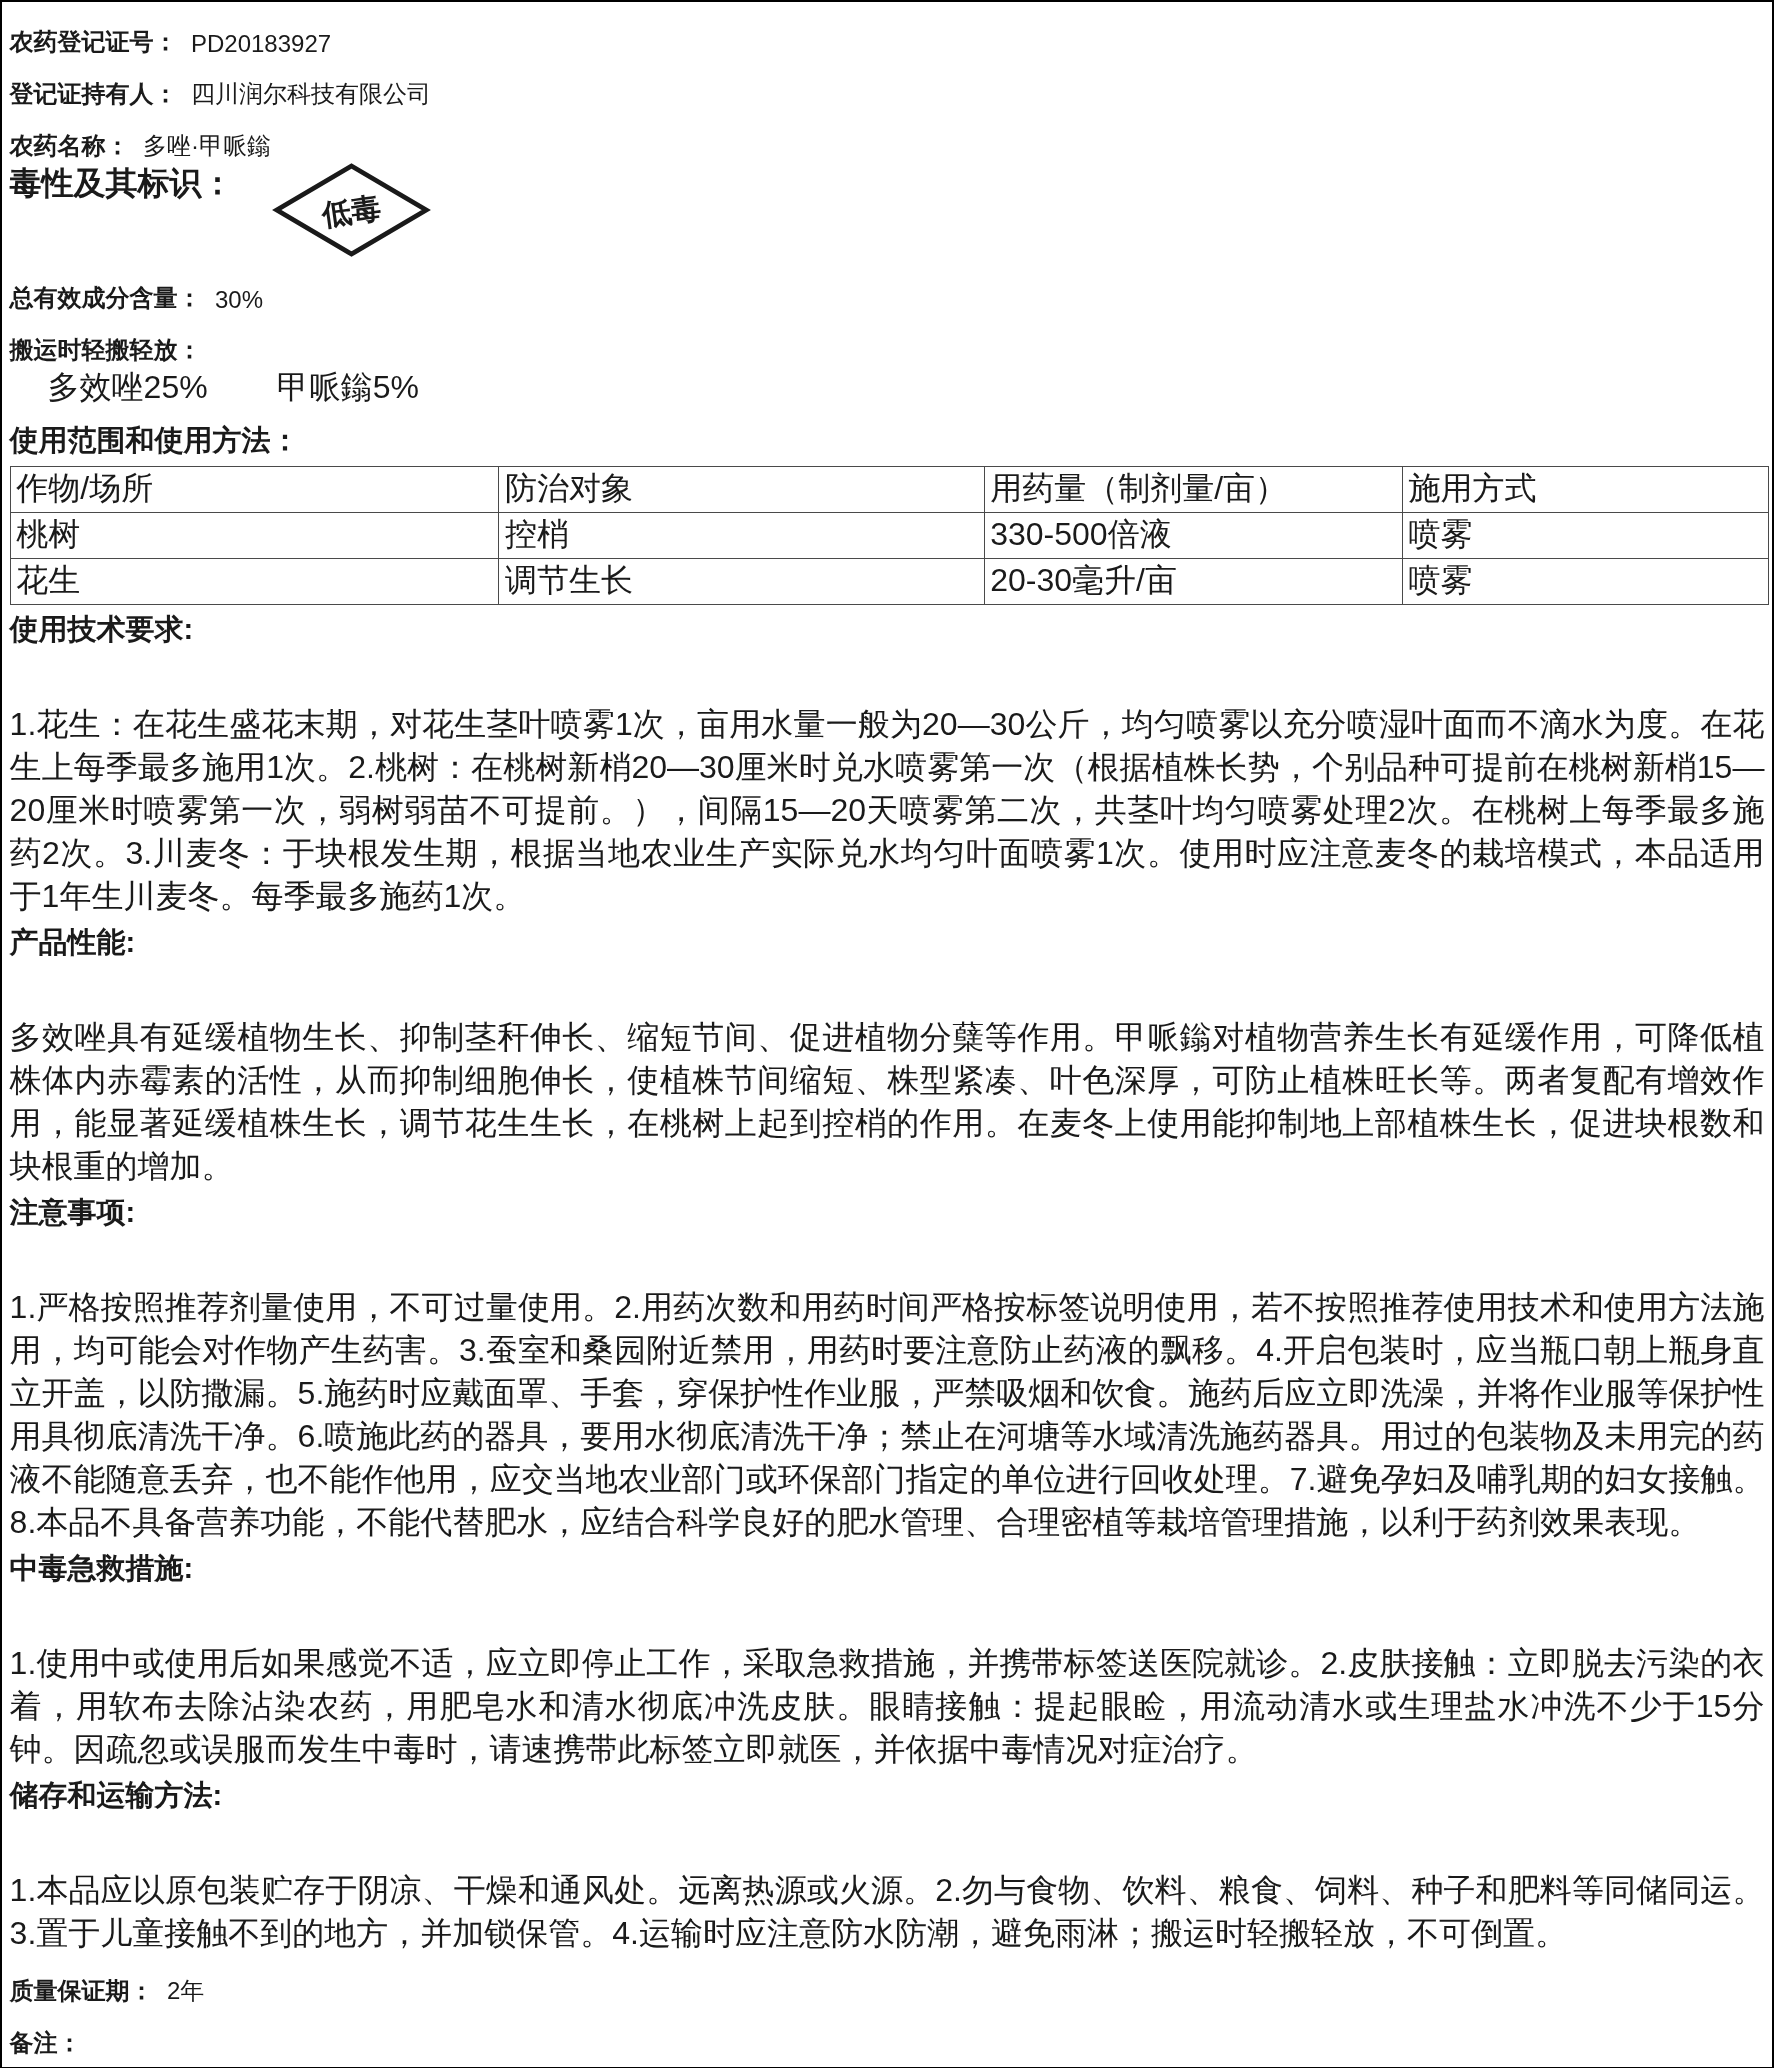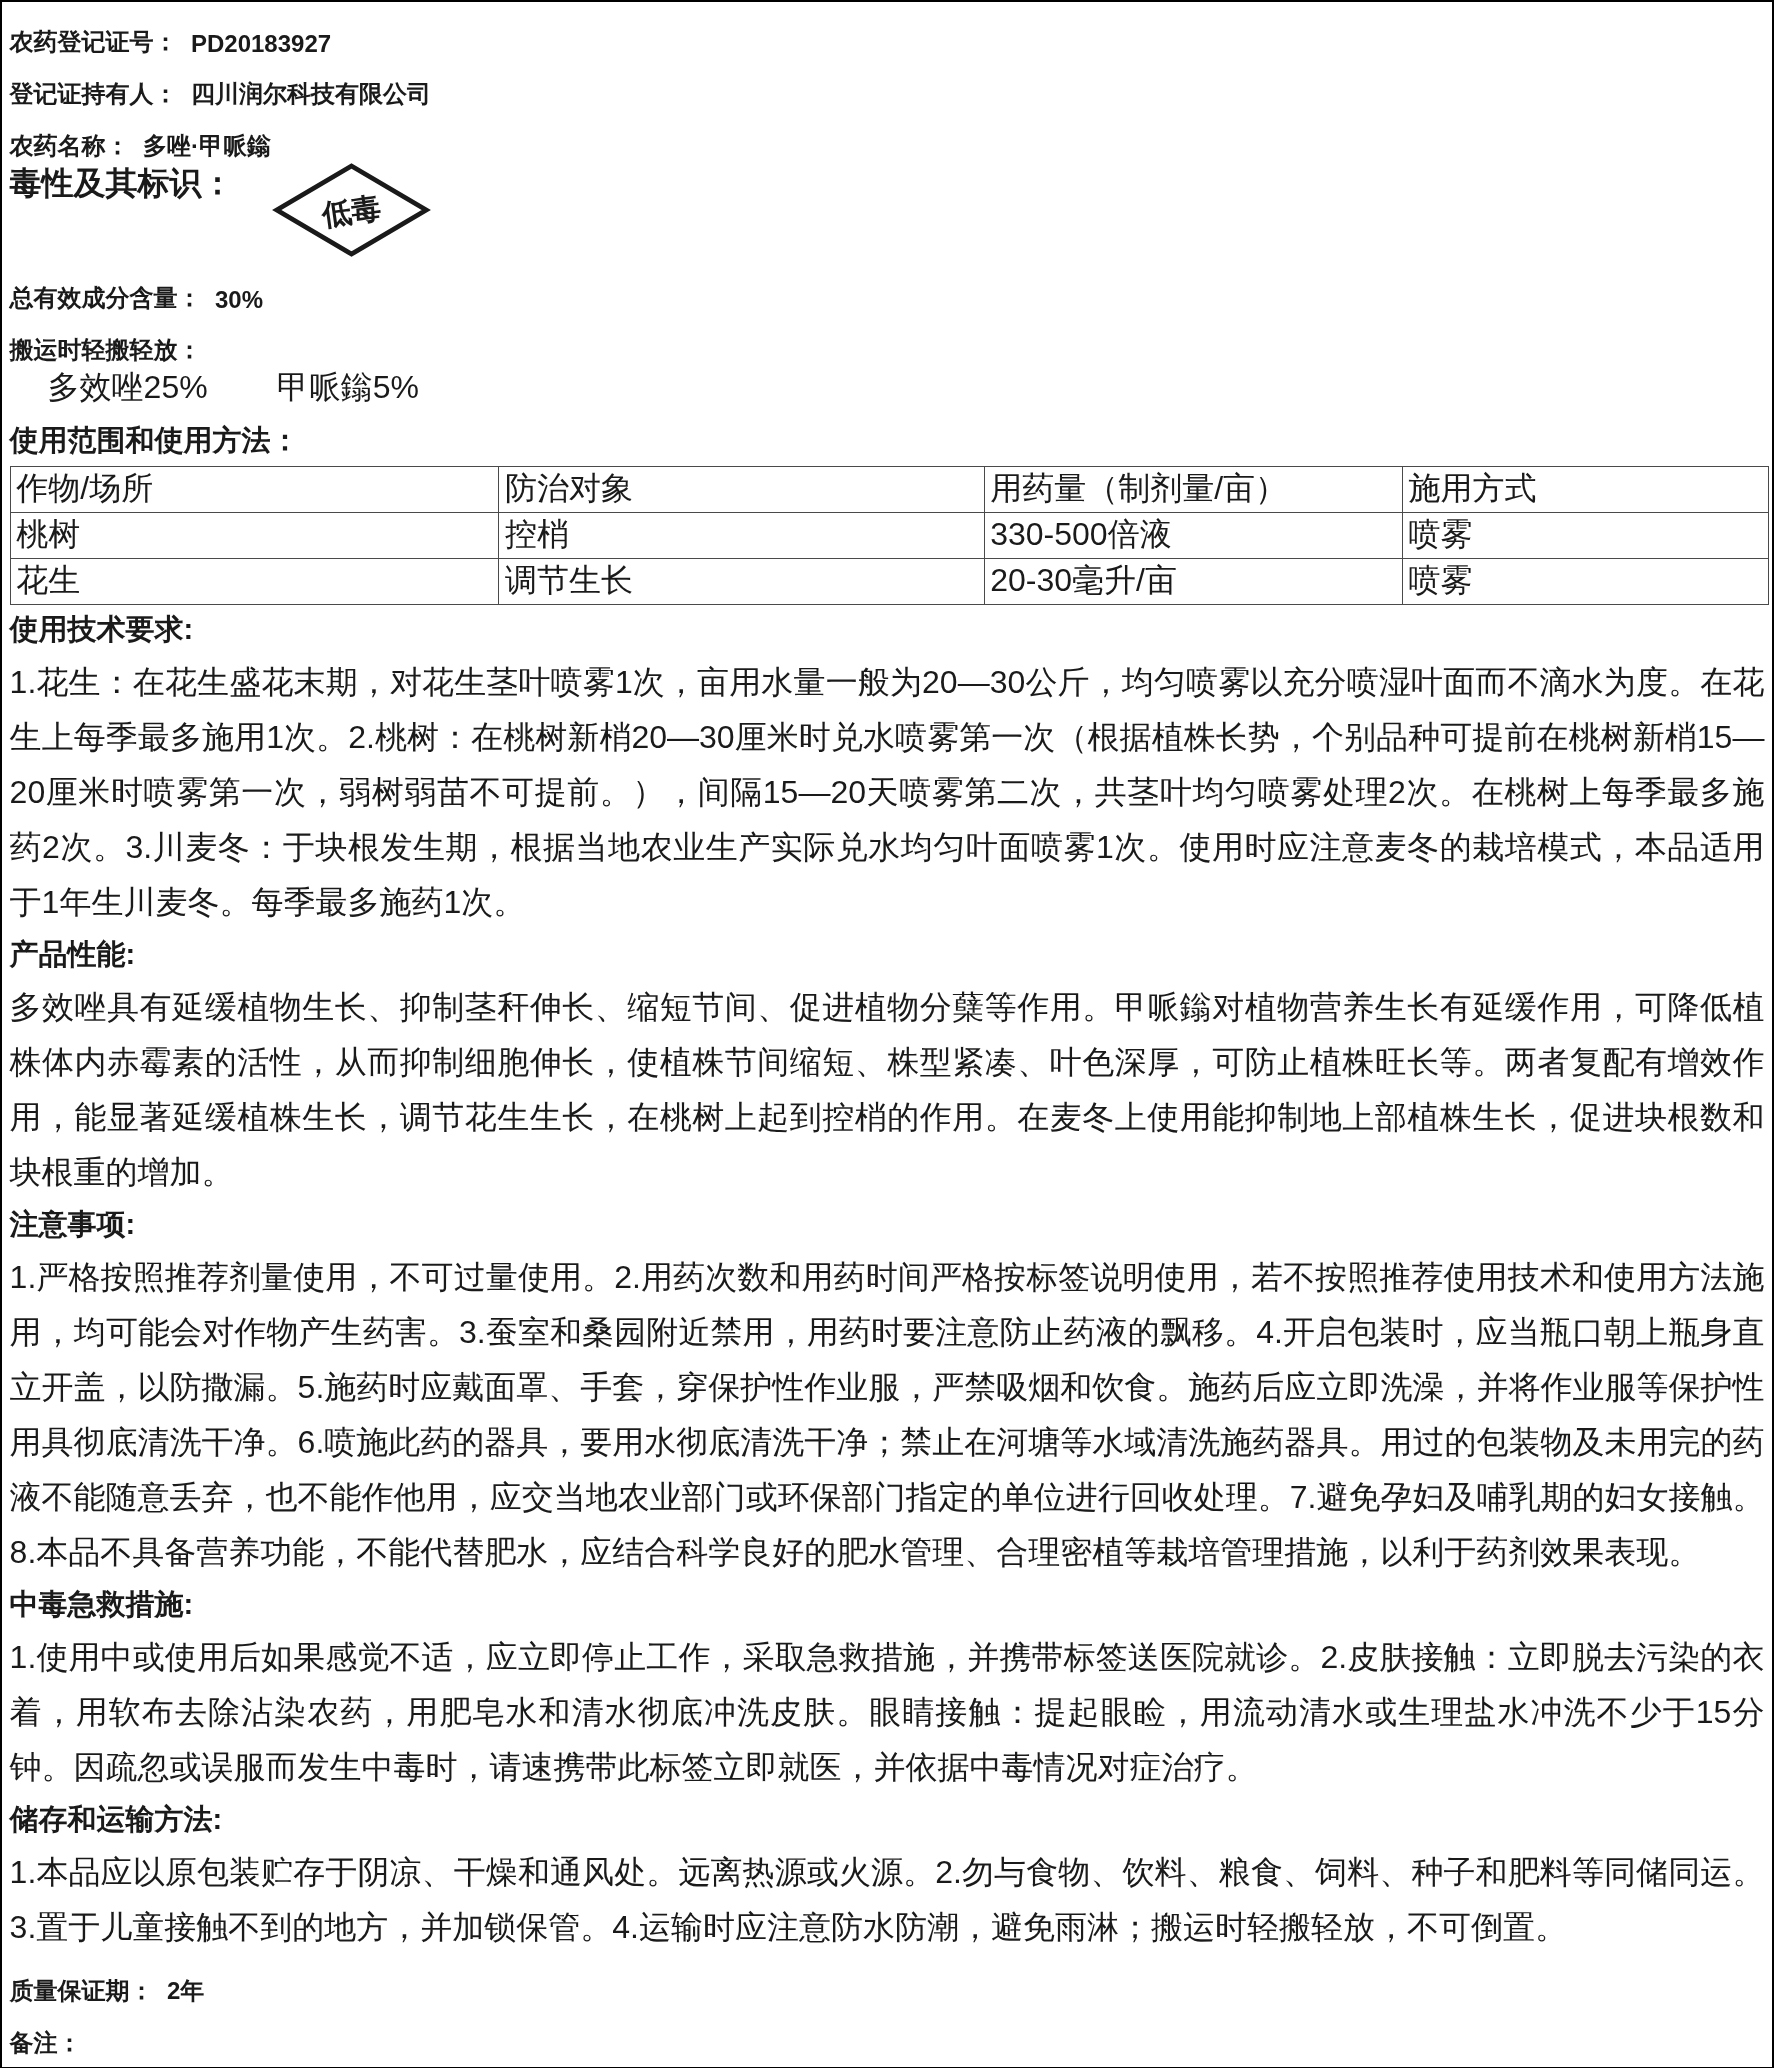--- a/index.html
+++ b/index.html
@@ -17,21 +17,21 @@
     padding: 3.8px 7.6px 0 7.6px;
     overflow: hidden;
   }
   .field-row {
     display: flex;
     align-items: flex-end;
     height: 52px;
     font-size: 24px;
   }
   .field-label { font-weight: 700; }
-  .field-value { font-weight: 700; margin-left: 13.4px; white-space: pre; margin-top: 12px; }
+  .field-value { font-weight: 400; margin-left: 13.4px; white-space: pre; margin-top: 12px; }
   .tox-row { height: 100px; display: flex; align-items: flex-start; font-size: 32px; }
   .tox-badge { margin-left: 38px; display: inline-flex; }
   .ing-values {
     height: 50px;
     display: flex;
     font-size: 32px;
     padding-left: 38px;
   }
   .ing-values .ing-item + .ing-item { margin-left: 69px; }
   .section-title {
@@ -58,24 +58,25 @@
     white-space: nowrap;
     overflow: hidden;
   }
   table.usage col.c1 { width: 27.8%; }
   table.usage col.c2 { width: 27.6%; }
   table.usage col.c3 { width: 23.8%; }
   table.usage col.c4 { width: 20.8%; }
   .section-body {
     font-size: 32px;
     font-weight: 400;
-    line-height: 55px;
+    line-height: 43px;
     text-align: justify;
     letter-spacing: 0;
     word-break: break-all;
+    margin-top: 48px;
   }
   .diamond-svg { display: block; }
 </style>
 </head>
 <body>
 
 <div class="page">
 
   <div class="field-row">
     <span class="field-label">农药登记证号：</span>

